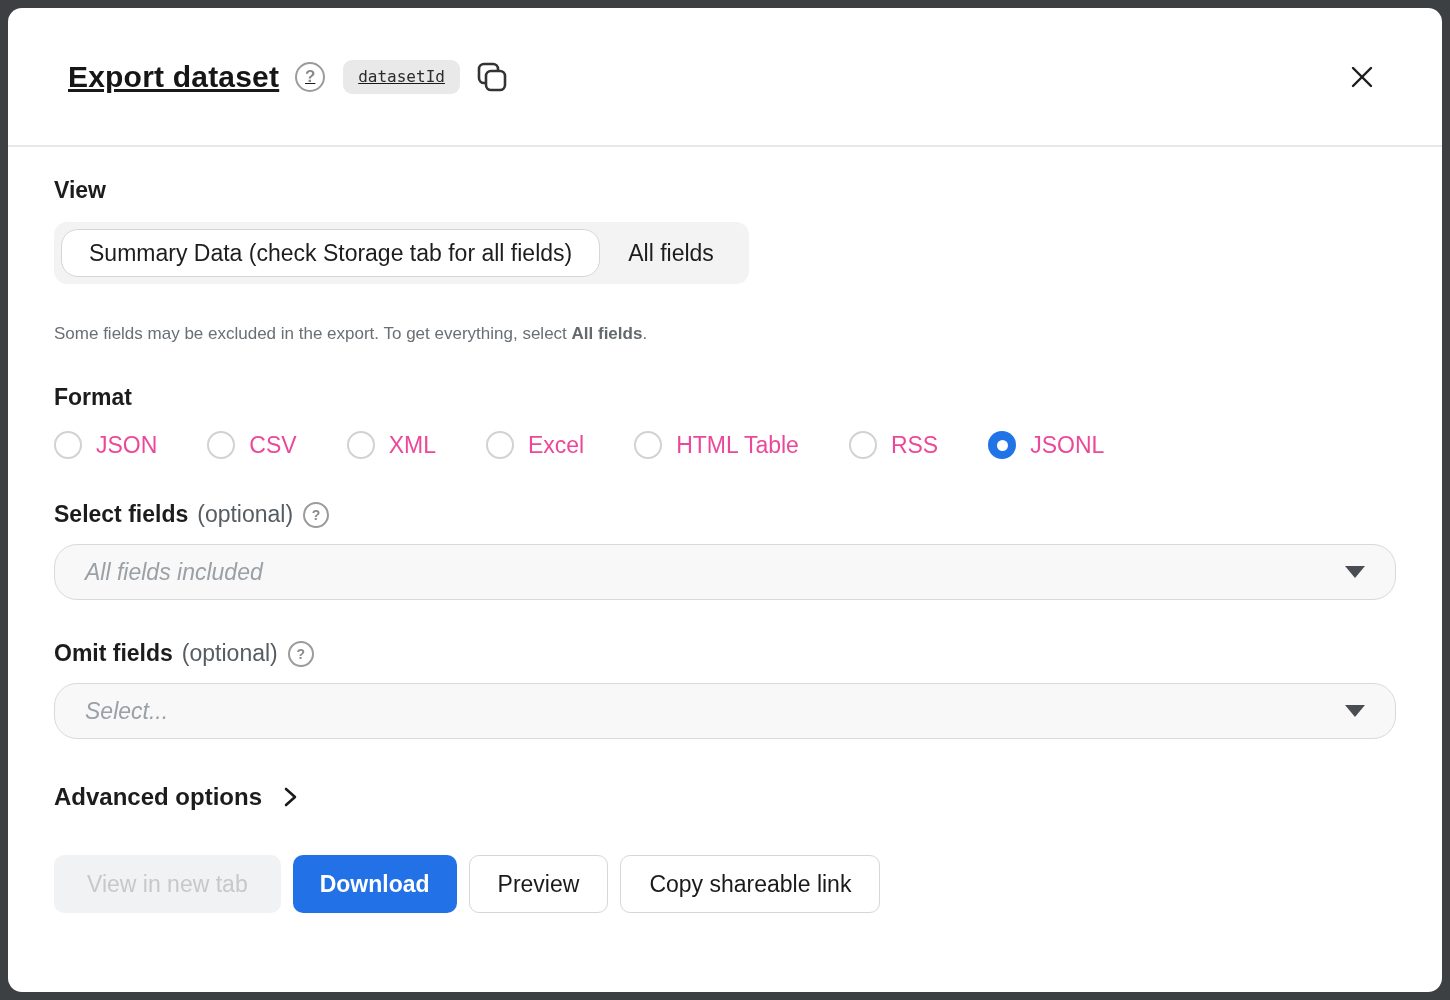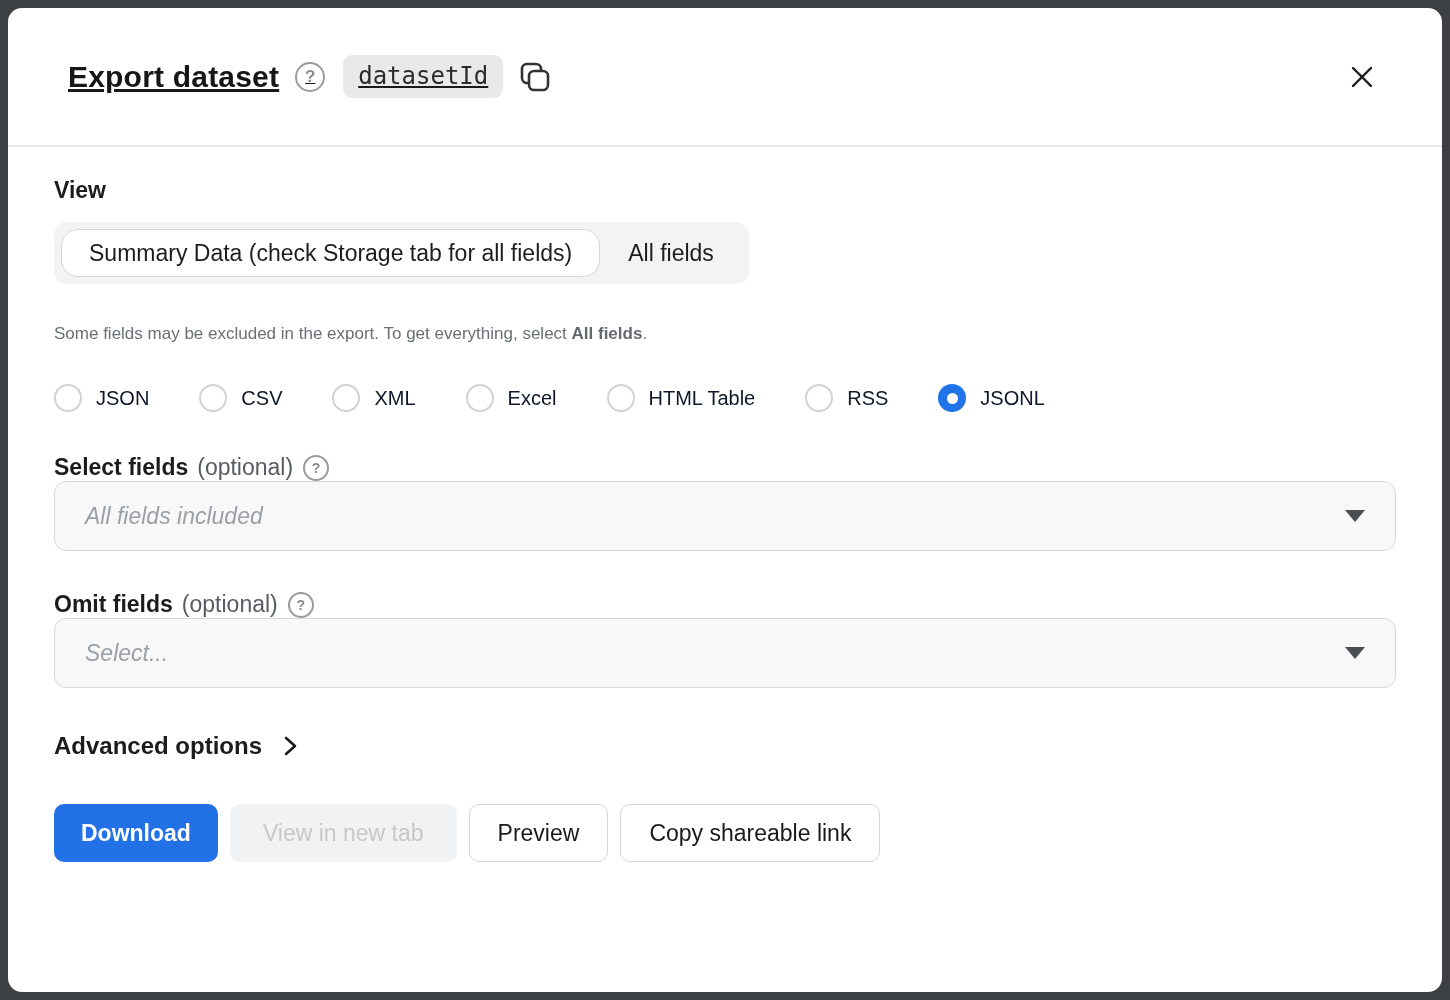--- a/index.html
+++ b/index.html
@@ -34,21 +34,21 @@
   }
   .help-circle.small {
     width: 26px; height: 26px; border-width: 2px;
     font-size: 14px; margin-left: 10px;
   }
   .dataset-badge {
     margin-left: 18px;
     background: #e9e9ea; border-radius: 9px;
     padding: 7px 15px 8px 15px;
     font-family: "DejaVu Sans Mono", monospace;
-    font-size: 24px; color: #2b2b2b;
+    font-size: 16px; color: #2b2b2b;
   }
   .copy-btn {
     margin-left: 13px; background: none; border: none; cursor: pointer;
     display: inline-flex; align-items: center; justify-content: center;
     padding: 2px;
   }
   .close-btn {
     margin-left: auto; background: none; border: none; cursor: pointer;
     display: inline-flex; align-items: center; justify-content: center;
     padding: 4px;
@@ -79,26 +79,26 @@
   .radio-item { display: inline-flex; align-items: center; gap: 14px; cursor: pointer; }
   .radio-dot {
     width: 28px; height: 28px; border-radius: 50%;
     border: 2px solid #d2d2d2; background: #fff; flex: 0 0 auto;
     display: inline-flex; align-items: center; justify-content: center;
   }
   .radio-item.checked .radio-dot { border: none; background: #2173e8; }
   .radio-item.checked .radio-dot::after {
     content: ""; width: 11px; height: 11px; border-radius: 50%; background: #fff;
   }
-  .radio-label { font-size: 20px; color: #0f172a; }
+  .radio-label { font-size: 23px; color: #ec4899; }
   
   .field-block { margin-top: 42px; }
   .select-box {
-    height: 70px;
-    background: #f8f8f8; border: 1px solid #d9d9d9; border-radius: 12px;
+    margin-top: 16px; height: 56px;
+    background: #f8f8f8; border: 1px solid #d9d9d9; border-radius: 23px;
     display: flex; align-items: center; padding: 0 30px;
     cursor: pointer;
   }
   .select-placeholder { font-size: 23px; font-style: italic; color: #9aa0a5; }
   .caret-down {
     margin-left: auto; width: 0; height: 0;
     border-left: 10px solid transparent; border-right: 10px solid transparent;
     border-top: 12px solid #4a4e52;
   }
   
@@ -150,20 +150,21 @@
     <div class="segmented">
       <div class="segment selected">Summary Data (check Storage tab for all fields)</div>
       <div class="segment">All fields</div>
     </div>
     <div class="hint">
       <span>Some fields may be excluded in the export. To get everything, select </span><b>All fields</b><span>.</span>
     </div>
 
     
     <div class="format-block">
+      <div class="section-label">Format</div>
       <div class="radio-row">
         <label class="radio-item">
           <span class="radio-dot"></span>
           <span class="radio-label">JSON</span>
         </label>
         <label class="radio-item">
           <span class="radio-dot"></span>
           <span class="radio-label">CSV</span>
         </label>
         <label class="radio-item">
@@ -220,20 +221,20 @@
       <span class="section-label">Advanced options</span>
       <span style="display:inline-flex;">
         <svg width="24" height="24" viewBox="0 0 24 24" fill="none">
           <polyline points="8 4 17 12 8 20" stroke="#1a1a1a" stroke-width="2.6" stroke-linecap="round" stroke-linejoin="round" fill="none"></polyline>
         </svg>
       </span>
     </div>
 
     
     <div class="actions">
+      <button class="btn btn-disabled">View in new tab</button>
       <button class="btn btn-primary">Download</button>
-      <button class="btn btn-disabled">View in new tab</button>
       <button class="btn btn-secondary">Preview</button>
       <button class="btn btn-secondary">Copy shareable link</button>
     </div>
 
   </div>
 </div>
 
 </body></html>

